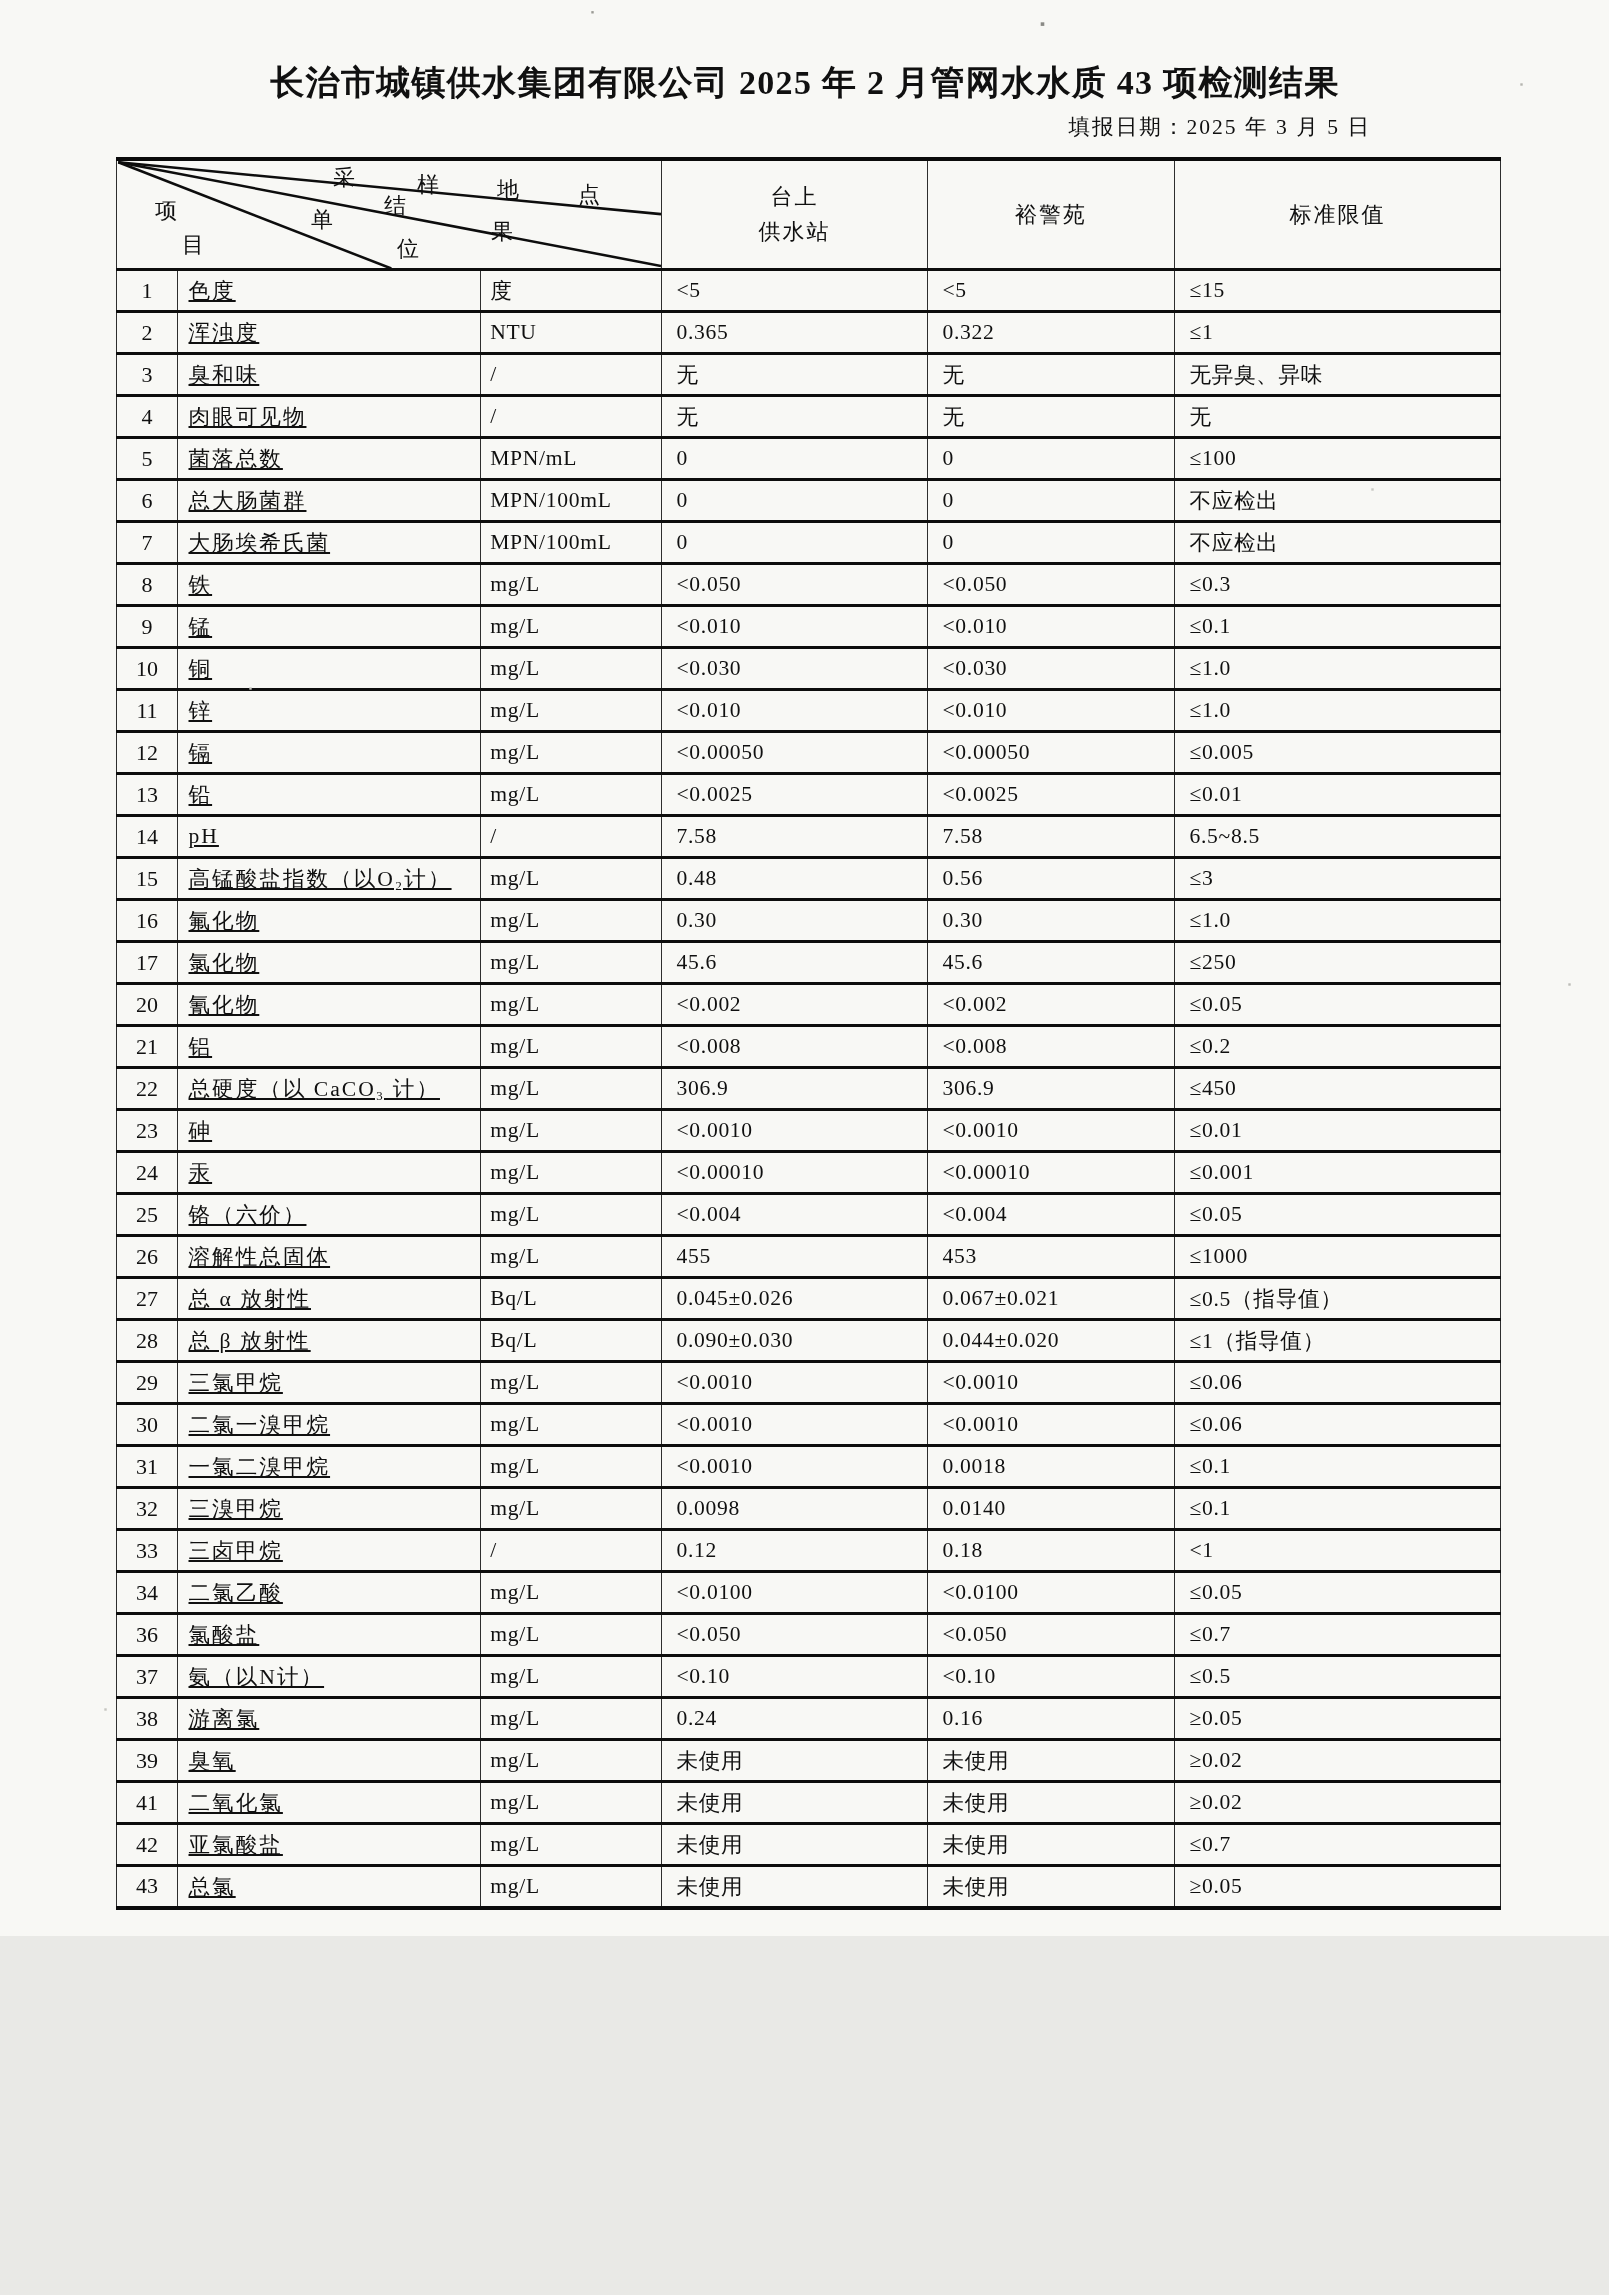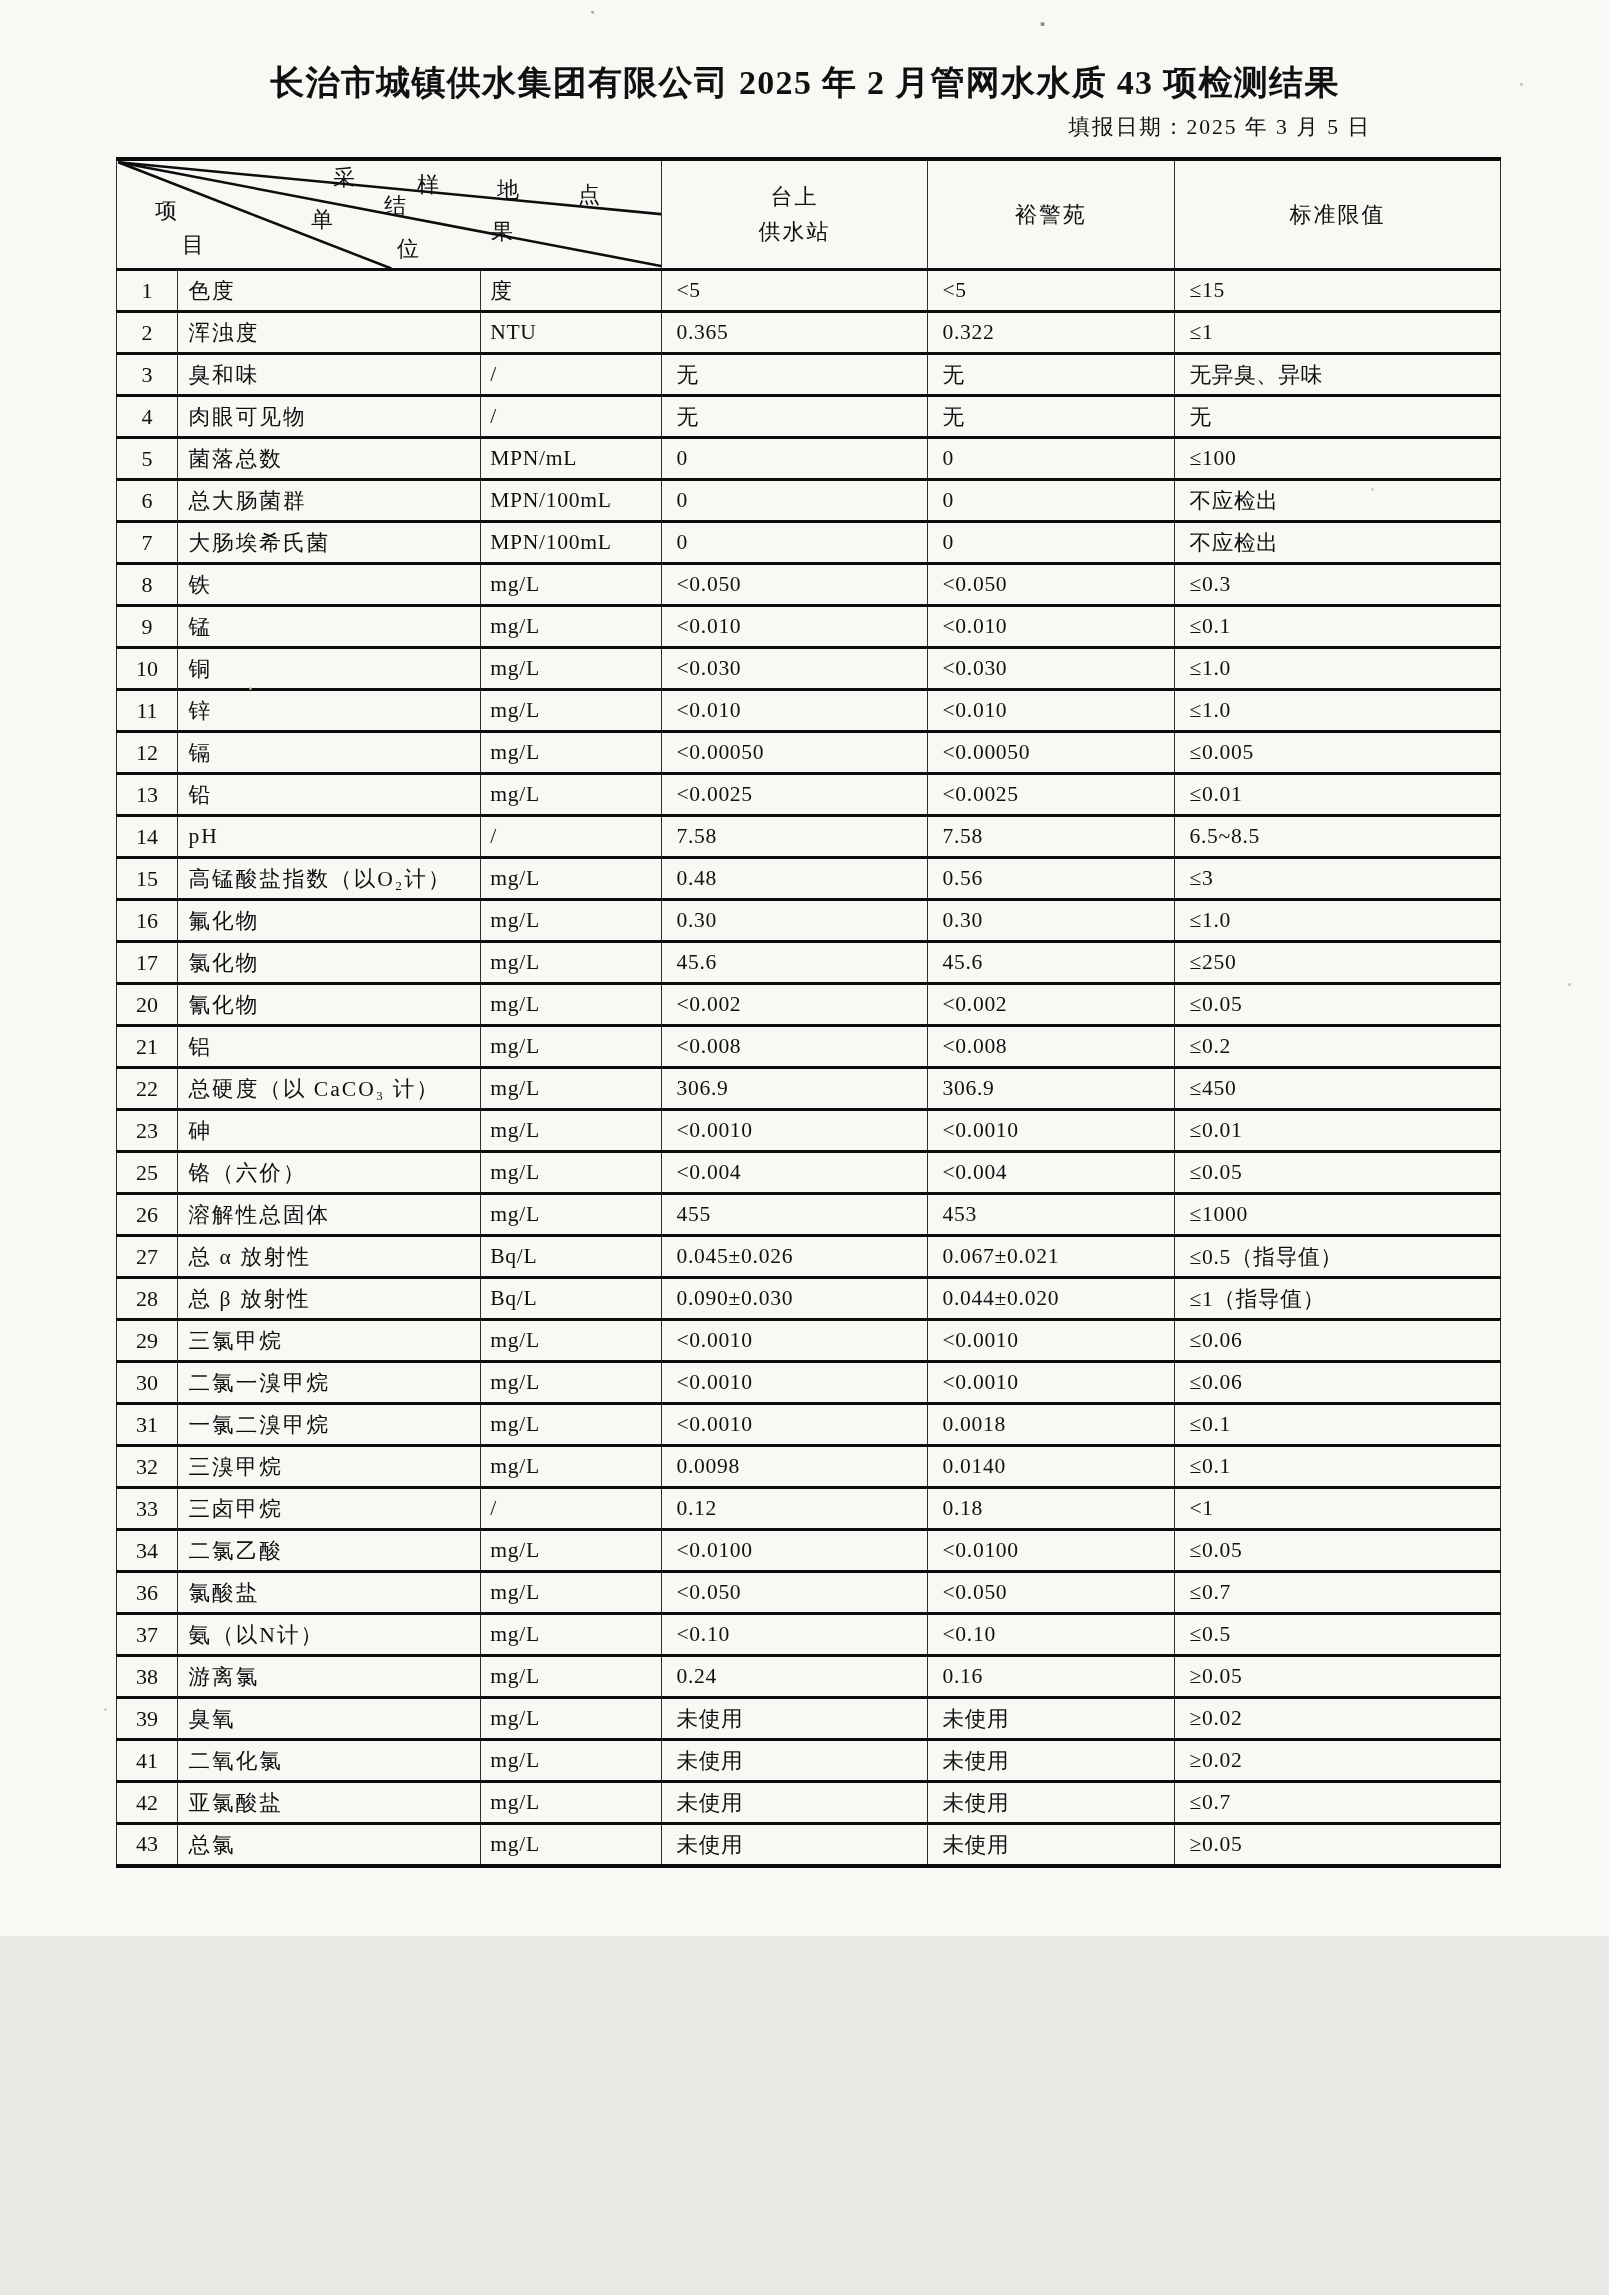--- a/index.html
+++ b/index.html
@@ -83,21 +83,21 @@
     line-height: 1.6;
     vertical-align: middle;
   }
   
   tbody td {
     height: 42px;
     font-size: 21.6px;
     vertical-align: middle;
   }
   td.c-no   { text-align: center; font-size: 22px; }
-  td.c-name { padding-left: 10.5px; letter-spacing: 2px; }
+  td.c-name { padding-left: 10.5px; letter-spacing: 2px; text-decoration: underline; }
   td.c-unit { padding-left: 9.2px; letter-spacing: 0.7px; }
   td.c-val  { padding-left: 14.4px; letter-spacing: 0.7px; }
   
   .speckles {
     position: absolute;
     left: 0; top: 0;
     width: 1.3px; height: 1.3px;
     background: transparent;
     box-shadow:
       1042px 23.6px 0 1.3px #8a8a86,
@@ -319,20 +319,28 @@
     </tr>
         <tr>
       <td class="c-no">23</td>
       <td class="c-name">砷</td>
       <td class="c-unit">mg/L</td>
       <td class="c-val">&lt;0.0010</td>
       <td class="c-val">&lt;0.0010</td>
       <td class="c-val">≤0.01</td>
     </tr>
         <tr>
+      <td class="c-no">24</td>
+      <td class="c-name">汞</td>
+      <td class="c-unit">mg/L</td>
+      <td class="c-val">&lt;0.00010</td>
+      <td class="c-val">&lt;0.00010</td>
+      <td class="c-val">≤0.001</td>
+    </tr>
+        <tr>
       <td class="c-no">25</td>
       <td class="c-name">铬（六价）</td>
       <td class="c-unit">mg/L</td>
       <td class="c-val">&lt;0.004</td>
       <td class="c-val">&lt;0.004</td>
       <td class="c-val">≤0.05</td>
     </tr>
         <tr>
       <td class="c-no">26</td>
       <td class="c-name">溶解性总固体</td>

